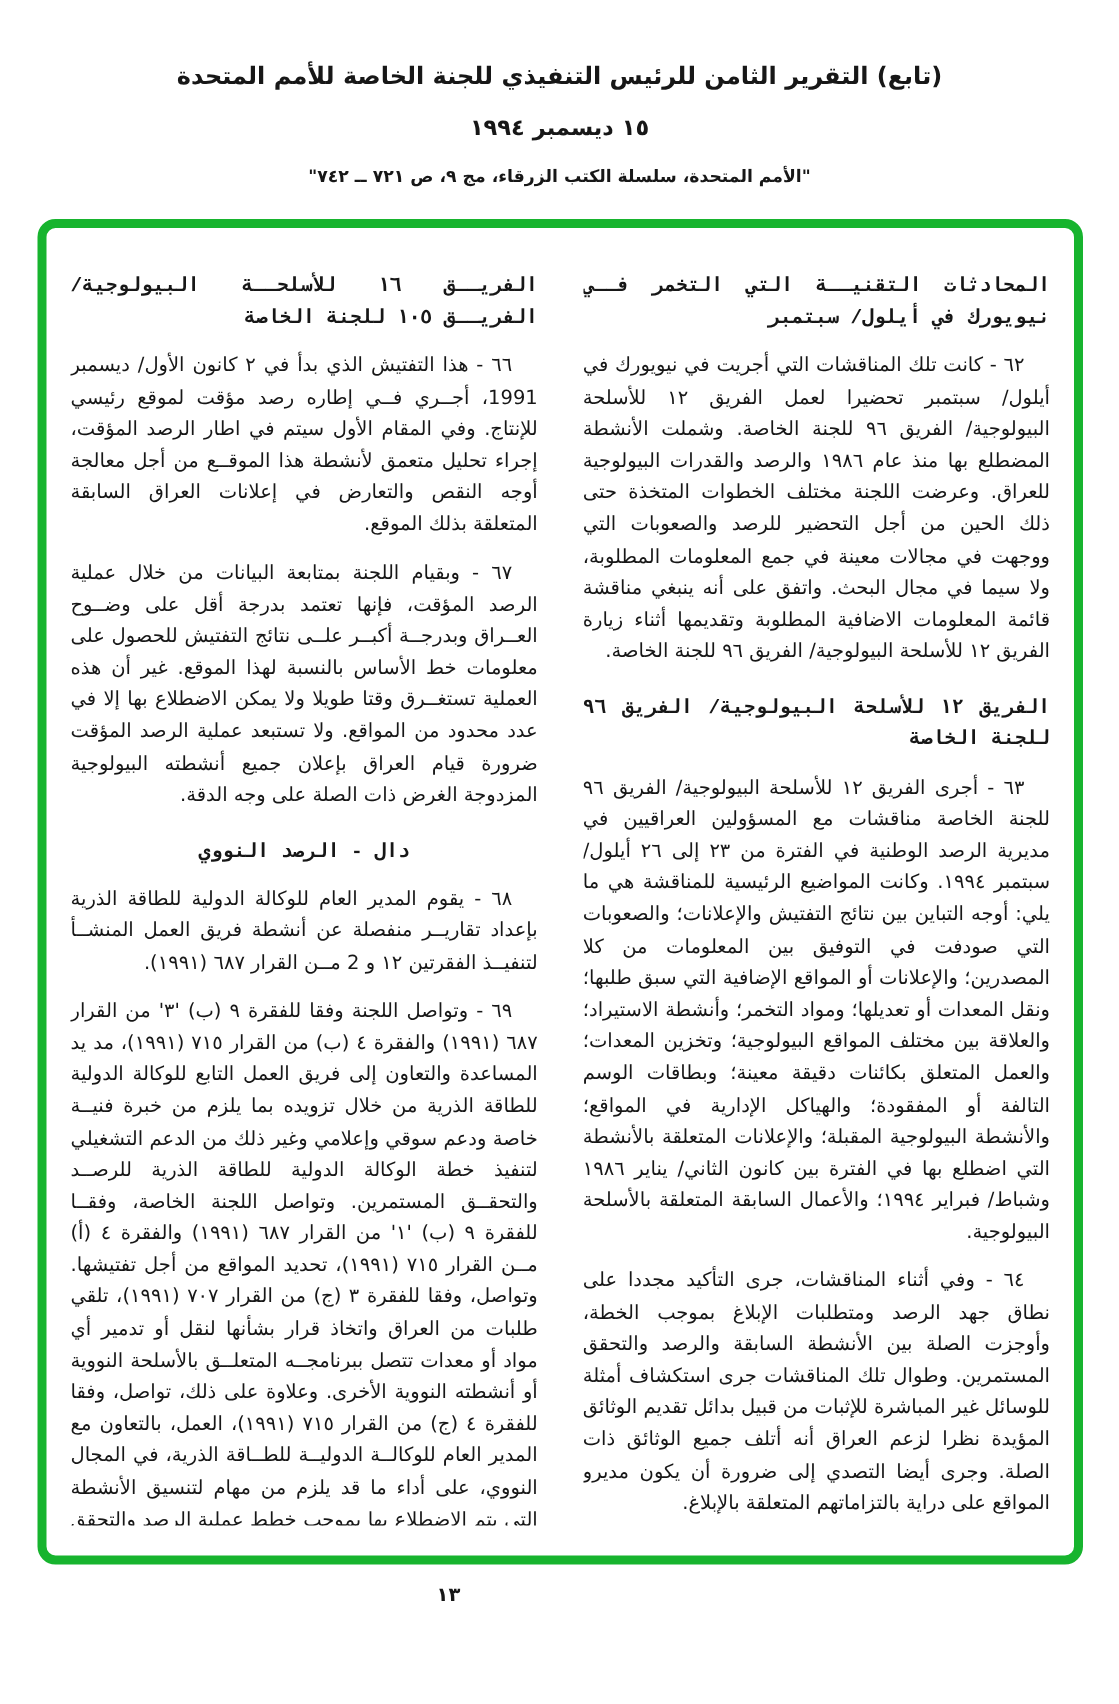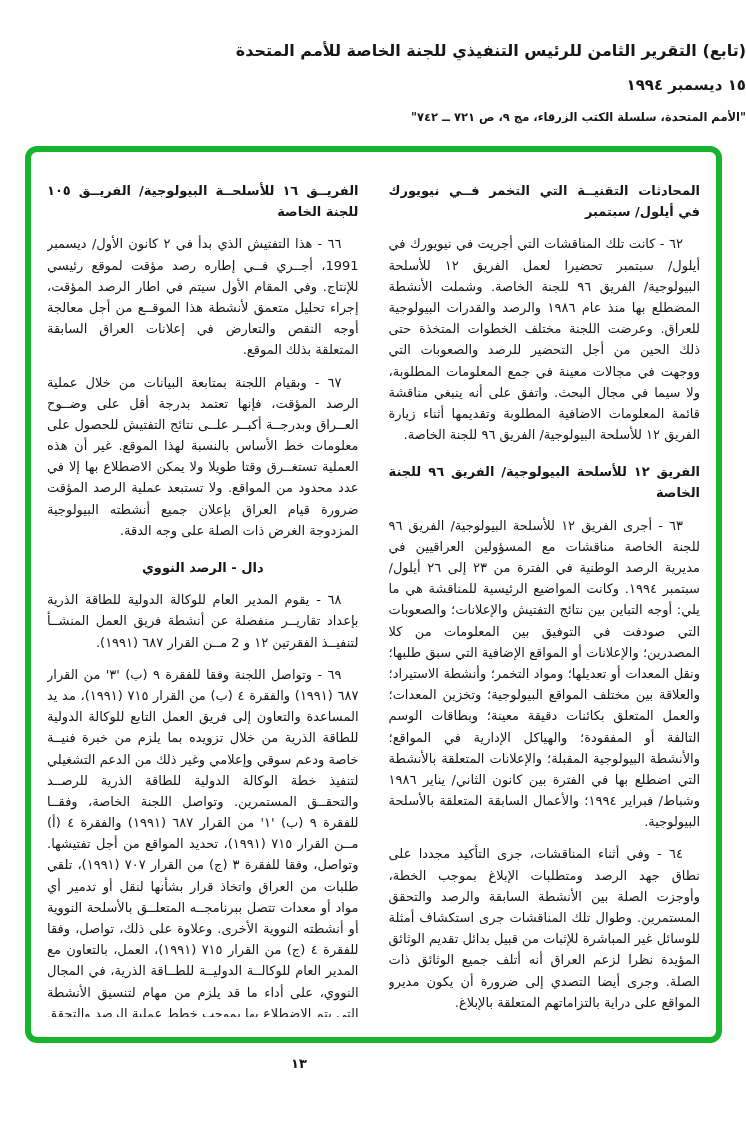--- a/index.html
+++ b/index.html
@@ -1,39 +1,39 @@
 <!DOCTYPE html>
 <html lang="ar" dir="rtl"><head>
 <meta charset="utf-8">
 <style>
   html,body{margin:0;padding:0;}
   body{
     width:746px;height:1136px;position:relative;background:#ffffff;
     font-family:"DejaVu Sans",sans-serif;color:#171717;overflow:hidden;
   }
   .page-header{
-    position:absolute;top:40px;left:0;width:746px;text-align:right;direction:rtl;
+    position:absolute;top:40px;left:0;width:746px;text-align:center;direction:rtl;
   }
   .report-title{font-size:16px;font-weight:bold;line-height:1.4;}
   .report-date{font-size:15px;font-weight:bold;margin-top:14px;letter-spacing:1px;}
   .source-citation{font-size:11.5px;font-weight:bold;margin-top:16px;}
   .content-box{
     position:absolute;left:25px;top:146px;width:697px;height:897px;
     box-sizing:border-box;border:6px solid #17b42e;border-radius:12px;background:#fff;
   }
   .columns{
     position:absolute;inset:0;display:flex;direction:rtl;
     padding:28px 16px 20px 16px;gap:30px;box-sizing:border-box;
   }
   .col{
     flex:1;direction:rtl;text-align:justify;font-size:13px;line-height:1.63;
     overflow:hidden;
   }
   .block{margin:0 0 11px 0;}
-  .heading,.heading-center{font-weight:bold;margin-top:16px;margin-bottom:11px;}
+  .heading,.heading-center{font-weight:bold;margin-top:16px;margin-bottom:11px;font-family:Liberation Mono, monospace;}
   .col .block:first-child{margin-top:0;}
   .heading-center{text-align:center;}
   .paragraph{text-indent:17px;}
   .page-number{
     position:absolute;top:1056px;left:0;width:598px;text-align:center;
     font-size:13px;font-weight:bold;
   }
 </style>
 </head>
 <body>

